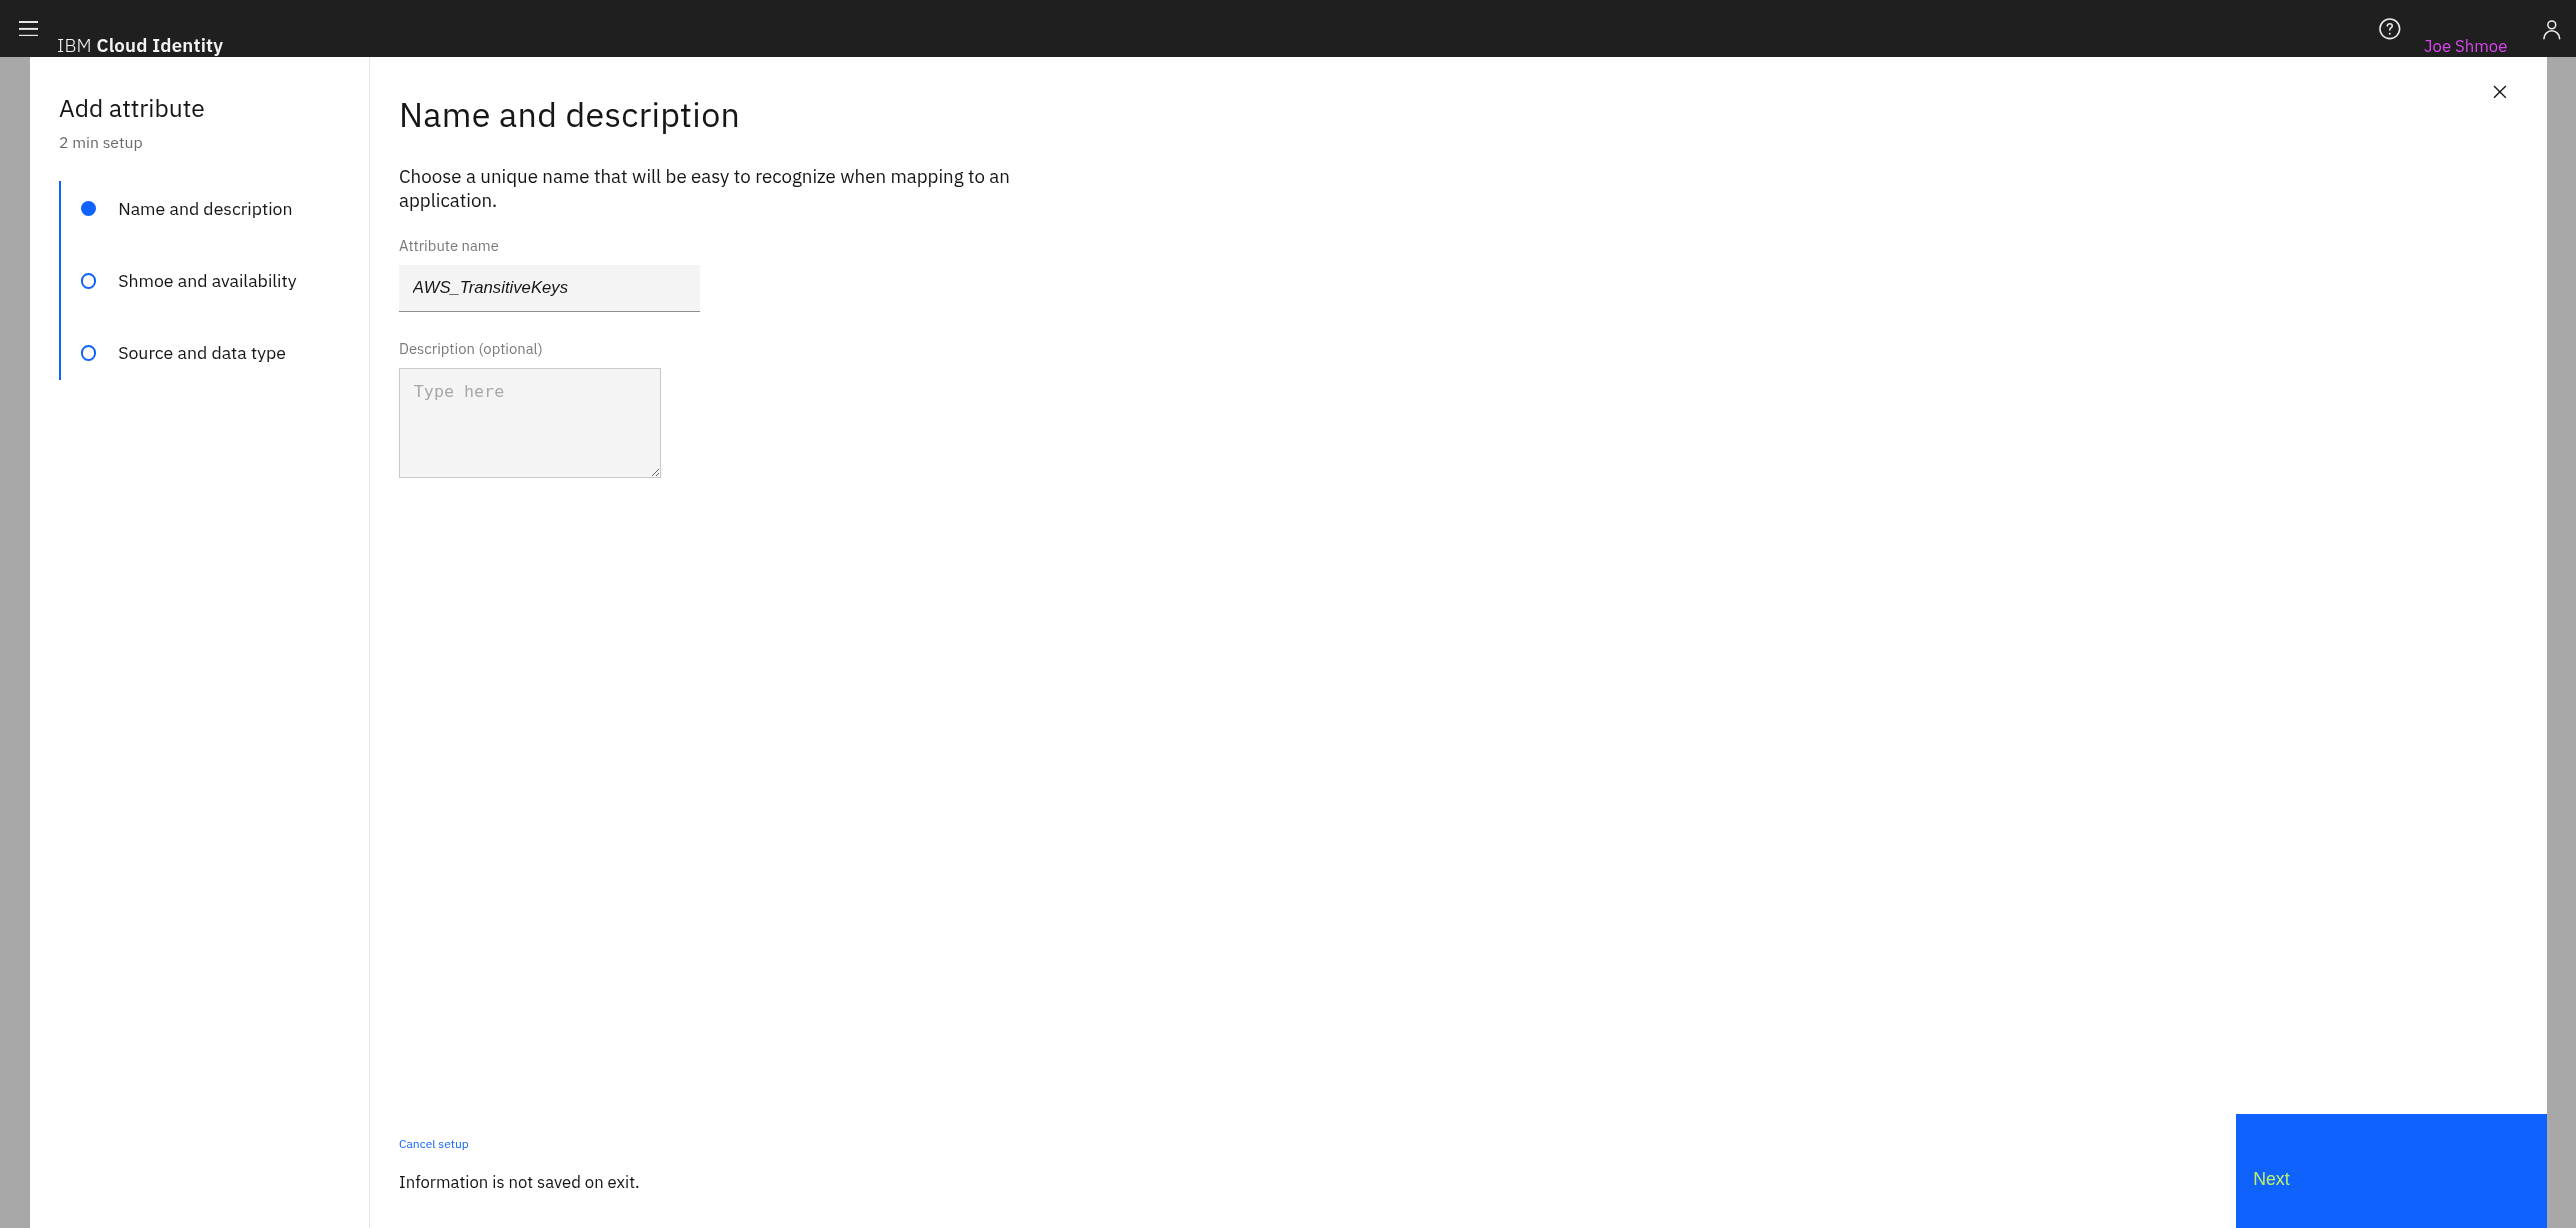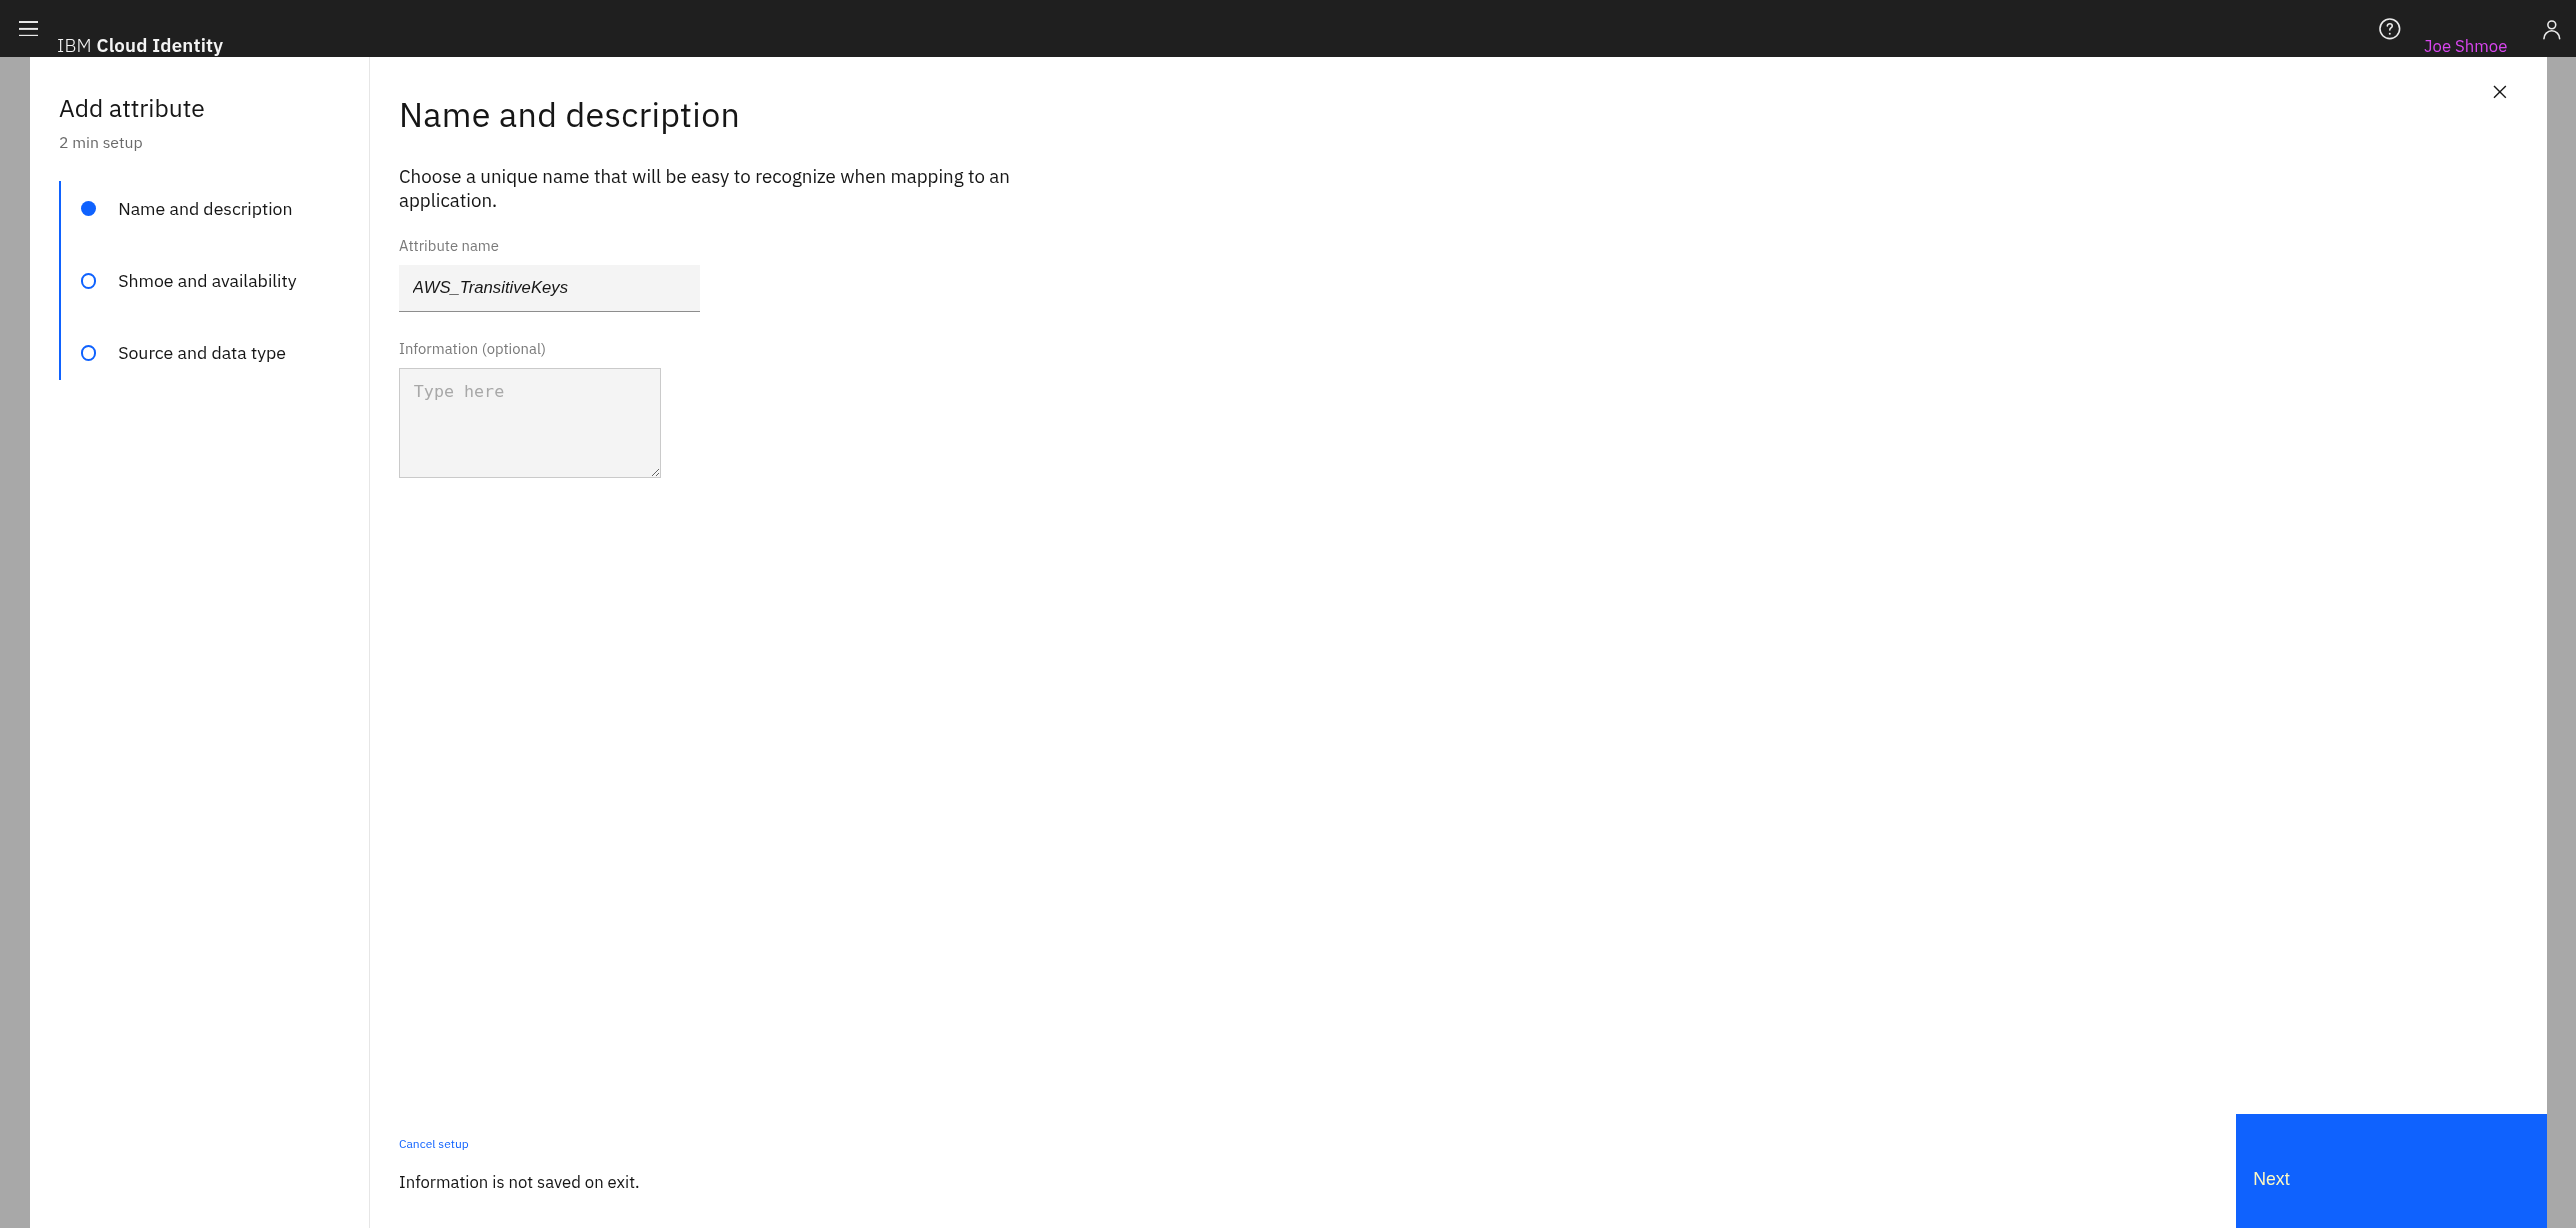--- a/index.html
+++ b/index.html
@@ -161,21 +161,21 @@
   }
   .cancel-note {
     font-size: 16.7px;
     color: #161616;
   }
   .next-btn {
     position: absolute;
     right: 0; bottom: 0;
     width: 311px; height: 114px;
     background: #0f62fe;
-    color: #fef9c3;
+    color: #bef264;
     border: none;
     font-size: 17.7px;
     text-align: left;
     padding: 17.7px 0 0 17.7px;
     cursor: pointer;
     display: block;
   }
 </style>
 </head>
 <body>
@@ -236,21 +236,21 @@
         <line x1="13" y1="1" x2="1" y2="13" stroke="#161616" stroke-width="1.4"></line>
       </svg>
     </div>
 
     <h1 class="page-title">Name and description</h1>
     <div class="page-intro">Choose a unique name that will be easy to recognize when mapping to an application.</div>
 
     <div class="field-label">Attribute name</div>
     <input class="text-input" type="text" value="AWS_TransitiveKeys" style="">
     <div class="field-gap"></div>
-    <div class="field-label">Information (optional)</div>
+    <div class="field-label">Description (optional)</div>
     <textarea class="textarea-input" placeholder="Type here" style=""></textarea>
 
     <div class="cancel-area">
       <span class="cancel-link">Cancel setup</span><br>
       <div class="cancel-note">Information is not saved on exit.</div>
     </div>
 
     <button class="next-btn">
       <span>Next</span>
     </button>

